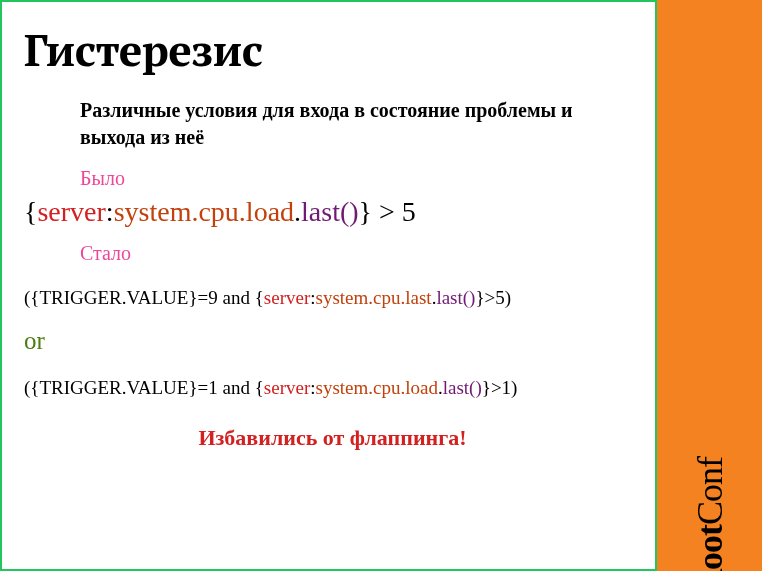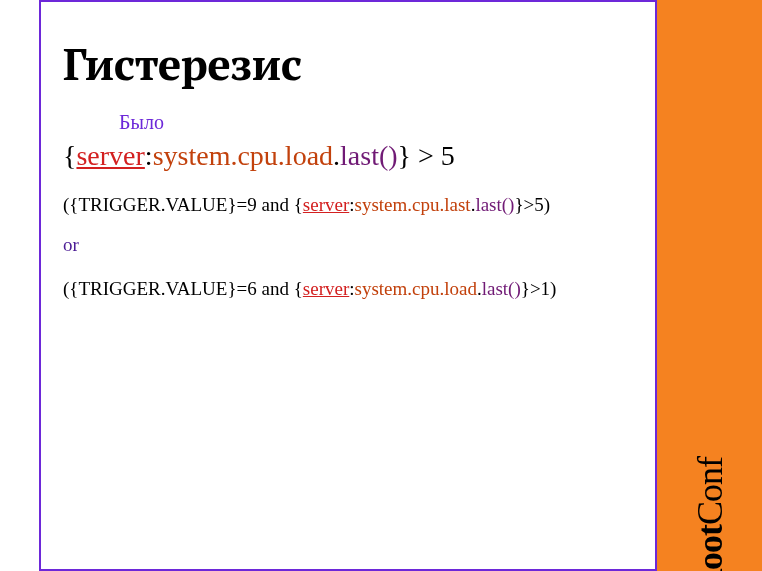--- a/index.html
+++ b/index.html
@@ -5,25 +5,24 @@
     * { margin: 0; padding: 0; box-sizing: border-box; }
     body {
       width: 762px;
       height: 571px;
       display: flex;
       font-family: Georgia, 'Times New Roman', serif;
       background: #fff;
     }
     .main {
       flex: 1;
-      border: 2px solid #6d28d9;
-      padding: 32px 14px 20px 22px;
+      border: 2px solid #22c55e;
+      padding: 18px 14px 20px 22px;
       position: relative;
       background: #fff;
-      margin-left: 39px;
     }
     .sidebar {
       width: 105px;
       background: #f58220;
       display: flex;
       align-items: flex-end;
       justify-content: center;
       padding-bottom: 24px;
     }
     .logo {
@@ -50,78 +49,81 @@
       font-size: 20px;
       font-weight: bold;
       color: #000;
       margin-left: 56px;
       margin-right: 10px;
       line-height: 1.35;
       margin-bottom: 16px;
     }
     .label {
       font-size: 20px;
-      color: #6d28d9;
+      color: #ec4899;
       margin-left: 56px;
       margin-bottom: 6px;
       margin-top: 14px;
     }
     .expr-large {
       font-size: 28px;
       color: #000;
       margin-bottom: 8px;
       font-family: Georgia, serif;
     }
     .expr-small {
       font-size: 19px;
       color: #000;
       margin-top: 22px;
       margin-bottom: 0;
       font-family: Georgia, serif;
     }
     .or-line {
-      font-size: 19px;
-      color: #4c1d95;
+      font-size: 25px;
+      color: #4d7c0f;
       margin-top: 18px;
       margin-bottom: 0;
       font-family: Liberation Serif, serif;
     }
     .footer-line {
       font-size: 22px;
       font-weight: bold;
       color: #d32020;
       text-align: center;
       margin-top: 26px;
     }
-    .c-red { color: #d32020; text-decoration: underline; }
+    .c-red { color: #d32020; }
     .c-blue { color: #c2410c; }
     .c-green { color: #701a75; }
     .c-black { color: #000; }
   </style>
 </head>
 <body>
 
 <div class="main">
   <h1>Гистерезис</h1>
+  <div class="subtitle">Различные условия для входа в состояние проблемы и выхода из неё</div>
 
   <div class="label">Было</div>
   <div class="expr-large">
     <span class="c-black">{</span><span class="c-red">server</span><span class="c-black">:</span><span class="c-blue">system.cpu.load</span><span class="c-black">.</span><span class="c-green">last()</span><span class="c-black">}</span><span class="c-black"> &gt; 5</span>
   </div>
 
+  <div class="label">Стало</div>
 
   <div class="expr-small">
     <span class="c-black">({TRIGGER.VALUE}=9 and {</span><span class="c-red">server</span><span class="c-black">:</span><span class="c-blue">system.cpu.last</span><span class="c-black">.</span><span class="c-green">last()</span><span class="c-black">}&gt;5)</span>
   </div>
 
   <div class="or-line">or</div>
 
   <div class="expr-small">
-    <span class="c-black">({TRIGGER.VALUE}=6 and {</span><span class="c-red">server</span><span class="c-black">:</span><span class="c-blue">system.cpu.load</span><span class="c-black">.</span><span class="c-green">last()</span><span class="c-black">}&gt;1)</span>
+    <span class="c-black">({TRIGGER.VALUE}=1 and {</span><span class="c-red">server</span><span class="c-black">:</span><span class="c-blue">system.cpu.load</span><span class="c-black">.</span><span class="c-green">last()</span><span class="c-black">}&gt;1)</span>
   </div>
 
+  <div class="footer-line">Избавились от флаппинга!</div>
 </div>
 
 <div class="sidebar">
   <div class="logo">
     <span class="root">Root</span><span class="conf">Conf</span>
   </div>
 </div>
 
 </body></html>

